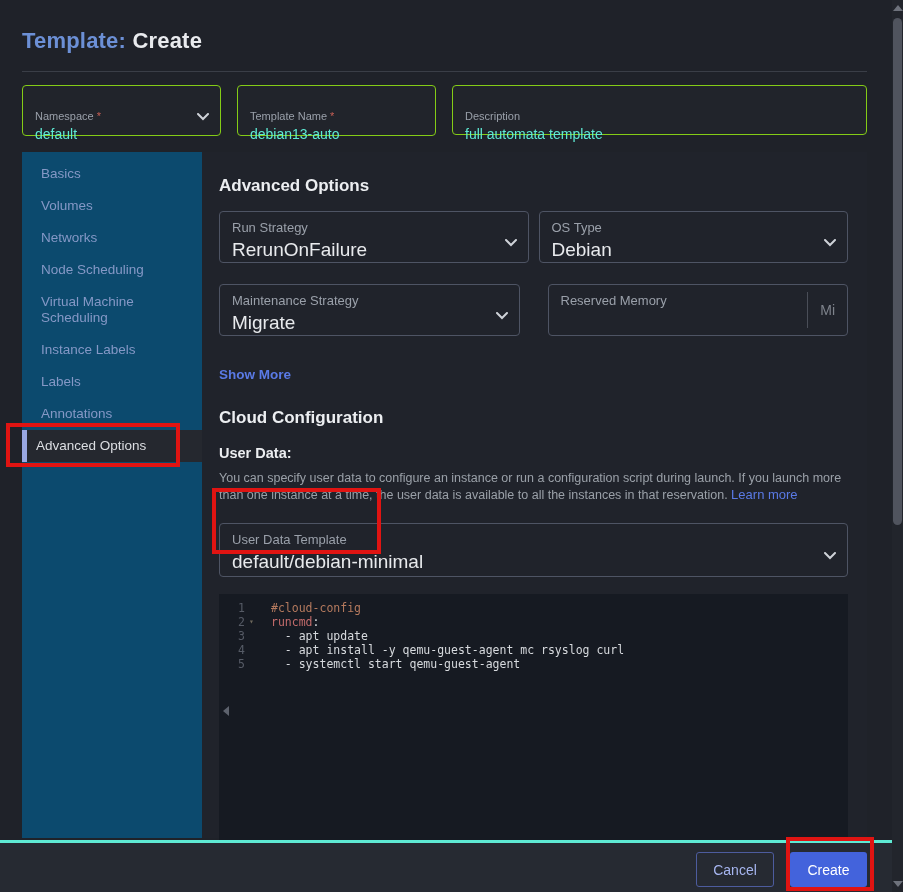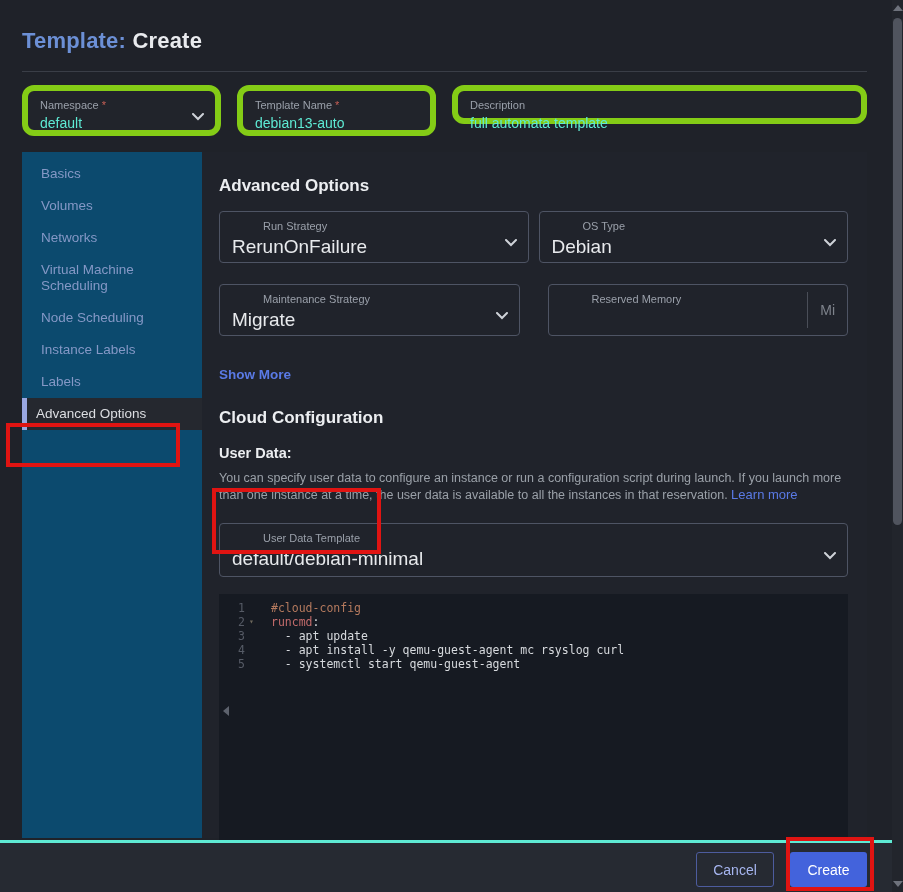--- a/index.html
+++ b/index.html
@@ -9,22 +9,22 @@
     background:#1f2229; font-family:"Liberation Sans",sans-serif;
   }
   
   .page-title{ position:absolute; left:22px; top:28px; font-size:22px; font-weight:bold; letter-spacing:.2px;}
   .title-prefix{ color:#6c90d6; }
   .title-suffix{ color:#e9ebee; }
   .header-divider{ position:absolute; left:22px; top:71px; width:845px; height:1px; background:#3a3e47; }
 
   
   .field{
-    position:absolute; border:6px solid #84cc16; border-radius:12px;
-    padding:8px 12px; background:rgba(255,255,255,0.012);
+    position:absolute; border:1px solid #84cc16; border-radius:4px;
+    padding:24px 12px; background:rgba(255,255,255,0.012);
   }
   .f-namespace{ left:22px;  top:85px; width:199px; height:51px; cursor:pointer; }
   .f-template { left:237px; top:85px; width:199px; height:51px; }
   .f-description{ left:452px; top:85px; width:415px; height:39px; }
   .field .lbl{ display:block; font-size:11px; color:#9aa0aa; }
   .req{ color:#c75f55; font-size:11px; }
   .field .val{ display:block; font-size:14px; color:#5eead4; margin-top:4px; white-space:nowrap; }
   .chev{ position:absolute; right:11px; top:50%; margin-top:-4px; }
 
   
@@ -41,21 +41,21 @@
   h2.sec{ font-size:17px; font-weight:bold; color:#eceef1; }
   .h-adv{ margin-top:24px; }
   .h-cloud{ margin-top:25px; }
   .row2{ display:grid; grid-template-columns:1fr 1fr; gap:10px; }
   .r1{ margin-top:15px; }
   .r2{ margin-top:21px;gap:28px; }
   .sel{
     position:relative; border:1px solid #4e5464; border-radius:4px;
     height:52px; padding:8px 12px; cursor:pointer;
   }
-  .sel .lbl{ display:block; font-size:11px; color:#9aa0aa;margin-left:31px; }
+  .sel .lbl{ display:block; font-size:13px; color:#9aa0aa; }
   .sel .val{ display:block; font-size:19px; color:#e8eaed; margin-top:4px; white-space:nowrap; }
   .unit{
     position:absolute; right:12px; top:50%; transform:translateY(-50%);
     font-size:14px; color:#7e838c; padding-left:12px; border-left:1px solid #4a4e58;
     height:36px; line-height:36px;
   }
   .link{ color:#5a7ae6; font-size:13px; cursor:pointer; text-decoration:none; }
   .show-more{ display:inline-block; margin-top:31px; font-weight:bold; font-size:13.5px; }
   h3.userdata{ margin-top:17px; font-size:14.5px; font-weight:bold; color:#eceef1; }
   p.desc{ margin-top:9px; font-size:12.5px; line-height:16.5px; color:#9aa0a8; max-width:645px; }
@@ -132,24 +132,25 @@
   <div class="field f-description">
     <span class="lbl">Description</span>
     <span class="val">full automata template</span>
   </div>
 
   <div class="main">
     <div class="sidebar" id="sidebar">
         <div class="side-item"><span>Basics</span></div>
         <div class="side-item"><span>Volumes</span></div>
         <div class="side-item"><span>Networks</span></div>
+        <div class="side-item"><span>Node Scheduling</span></div>
         <div class="side-item"><span>Virtual Machine Scheduling</span></div>
-        <div class="side-item"><span>Node Scheduling</span></div>
         <div class="side-item"><span>Instance Labels</span></div>
         <div class="side-item"><span>Labels</span></div>
+        <div class="side-item"><span>Annotations</span></div>
         <div class="side-item active"><span>Advanced Options</span></div>
       </div>
 
     <div class="content">
       <h2 class="sec h-adv">Advanced Options</h2>
 
       <div class="row2 r1">
         <div class="sel">
           <span class="lbl">Run Strategy</span>
           <span class="val">RerunOnFailure</span>

